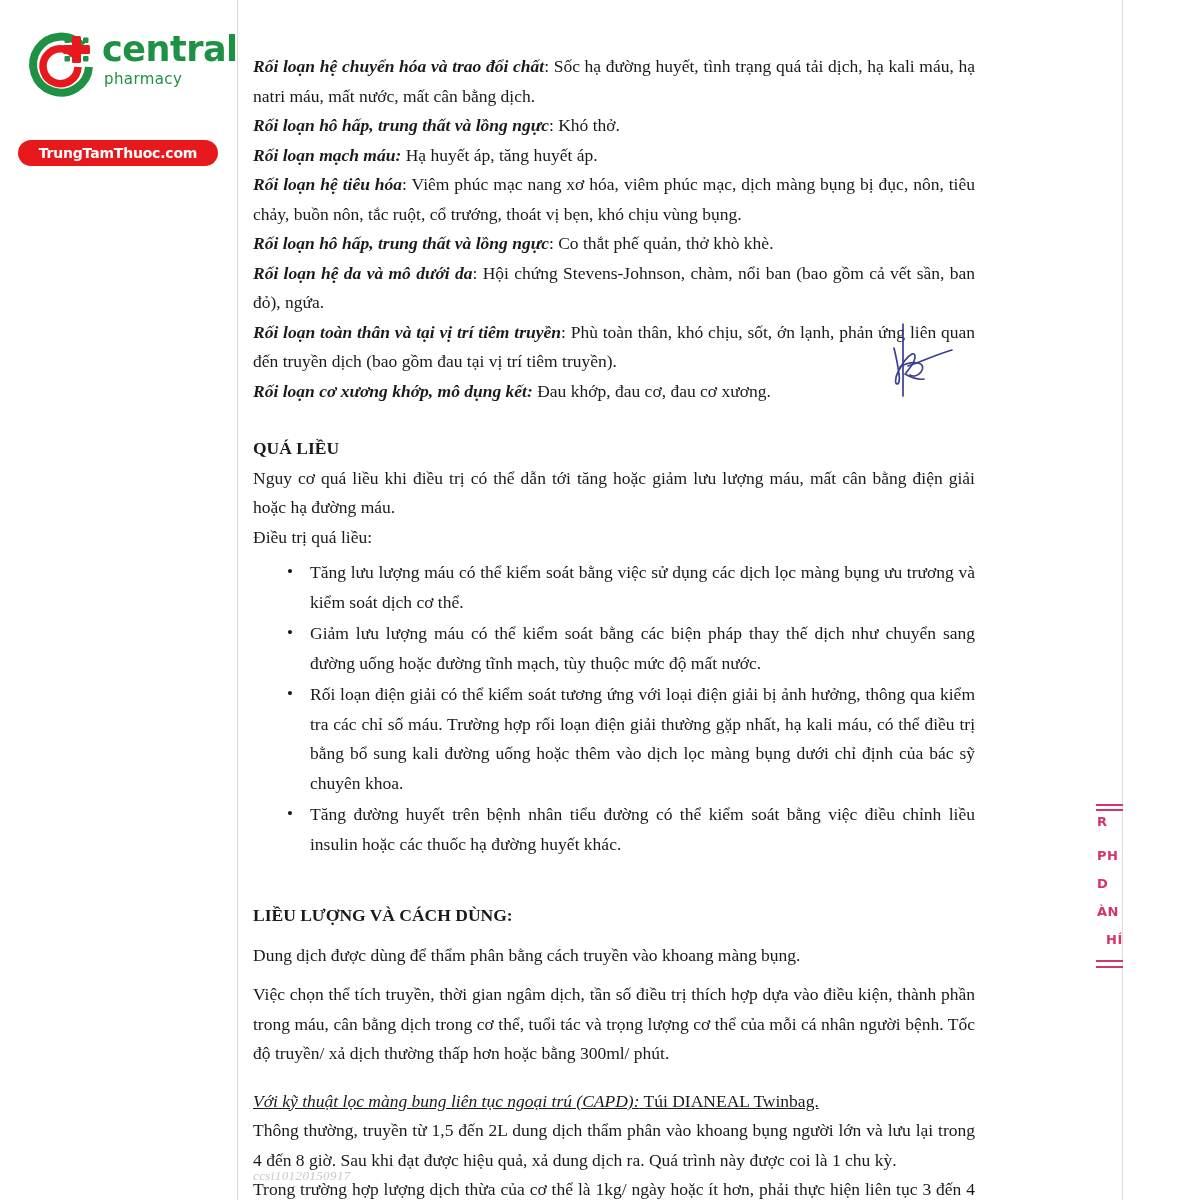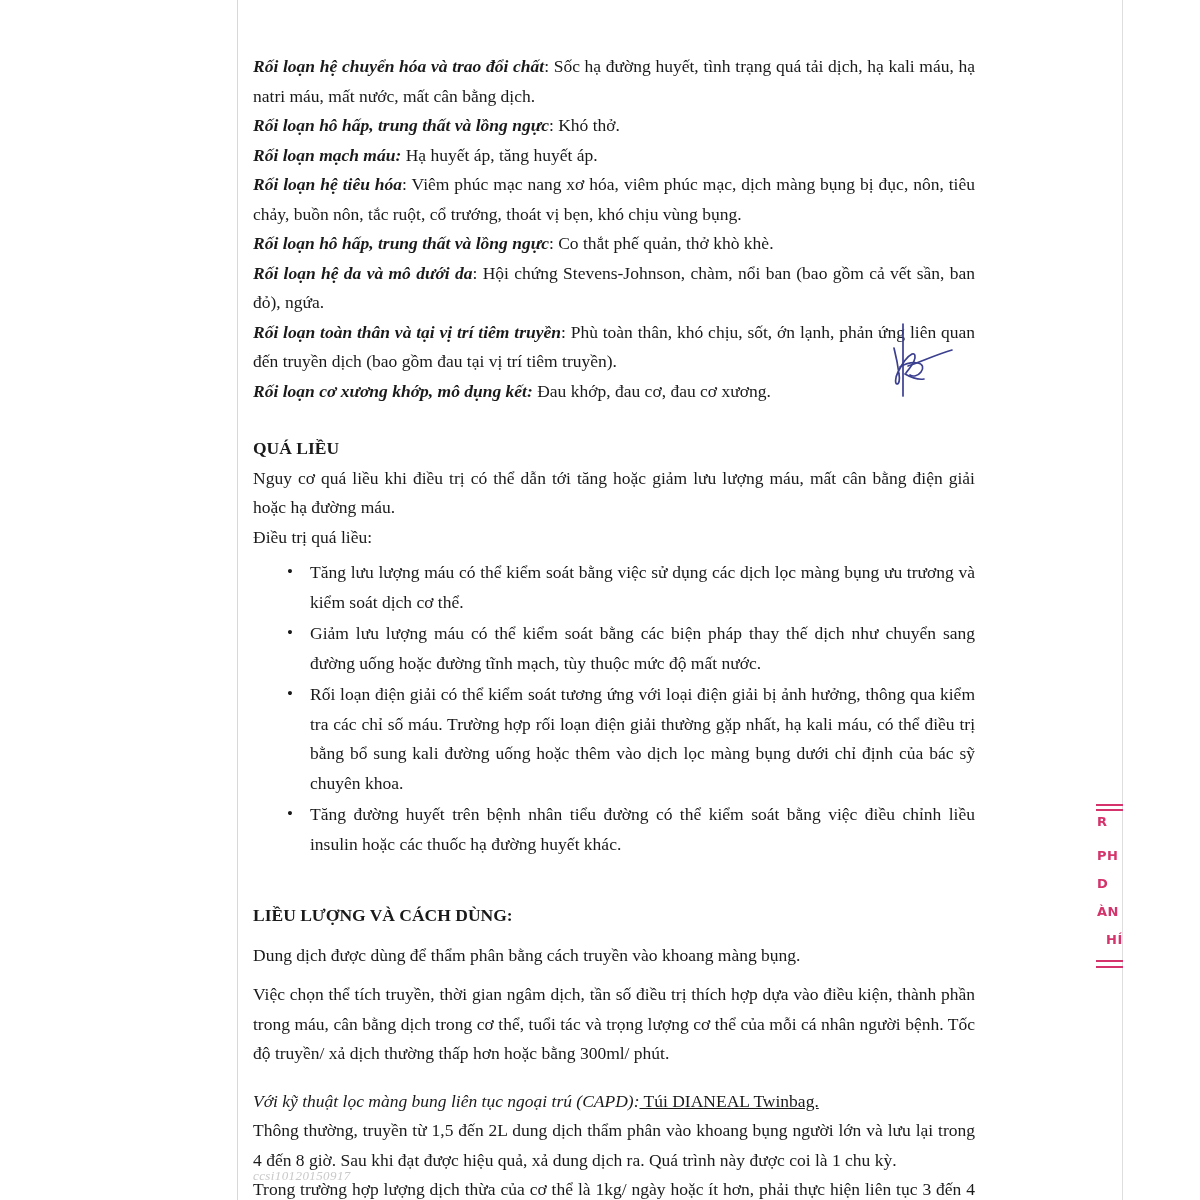--- a/index.html
+++ b/index.html
@@ -99,21 +99,21 @@
   }
   .ln {
     font-size: 17.5px;
     line-height: 29.5px;
     text-align: justify;
     margin: 0;
   }
   .ln.noj { text-align: left; }
   .bi { font-weight: 700; font-style: italic; }
   .u  { text-decoration: underline; }
-  .iu { font-style: italic; }
+  .iu { font-style: italic; text-decoration: underline; }
 
   .hd {
     font-size: 17.5px;
     font-weight: 700;
     line-height: 29.5px;
     margin: 0;
   }
   .gap-lg { height: 28px; }
   .gap-md { height: 18px; }
   .gap-sm { height: 10px; }
@@ -212,20 +212,41 @@
   }
 </style>
 </head>
 <body>
 
 <div id="page">
 
   <div class="seam left"></div>
   <div class="seam right"></div>
 
+  <div id="watermark">
+    <div class="logo-row">
+      <div class="logo-mark">
+        <svg viewBox="0 0 74 74" width="74" height="74" aria-hidden="true">
+          <path d="M58 16 A28 28 0 1 0 65 37" fill="none" stroke="#1e9145" stroke-width="8" stroke-linecap="butt"></path>
+          <path d="M50 25 A17.5 17.5 0 1 0 54 37" fill="none" stroke="#e8191c" stroke-width="7.5" stroke-linecap="butt"></path>
+          <rect x="48" y="6" width="9" height="27" rx="1.5" fill="#e8191c"></rect>
+          <rect x="39" y="15" width="27" height="9" rx="1.5" fill="#e8191c"></rect>
+          <rect x="40.5" y="7.5" width="5.5" height="5.5" rx="1" fill="#1e9145"></rect>
+          <rect x="59" y="7.5" width="5.5" height="5.5" rx="1" fill="#1e9145"></rect>
+          <rect x="40.5" y="26" width="5.5" height="5.5" rx="1" fill="#1e9145"></rect>
+          <rect x="59" y="26" width="5.5" height="5.5" rx="1" fill="#1e9145"></rect>
+        </svg>
+      </div>
+      <div class="logo-word">central</div>
+      <div class="logo-sub">pharmacy</div>
+    </div>
+    <div class="site-pill">
+      <span>TrungTamThuoc.com</span>
+    </div>
+  </div>
 
   <div id="doccol">
 
     <p class="ln"><span class="bi">Rối loạn hệ chuyển hóa và trao đổi chất</span><span>: </span><span>Sốc hạ đường huyết, tình trạng quá tải dịch, hạ kali máu, hạ natri máu, mất nước, mất cân bằng dịch.</span></p>
 
     <p class="ln noj"><span class="bi">Rối loạn hô hấp, trung thất và lồng ngực</span><span>: </span><span>Khó thở.</span></p>
 
     <p class="ln noj"><span class="bi">Rối loạn mạch máu:</span><span> </span><span>Hạ huyết áp, tăng huyết áp.</span></p>
 
     <p class="ln"><span class="bi">Rối loạn hệ tiêu hóa</span><span>: </span><span>Viêm phúc mạc nang xơ hóa, viêm phúc mạc, dịch màng bụng bị đục, nôn, tiêu chảy, buồn nôn, tắc ruột, cổ trướng, thoát vị bẹn, khó chịu vùng bụng.</span></p>

